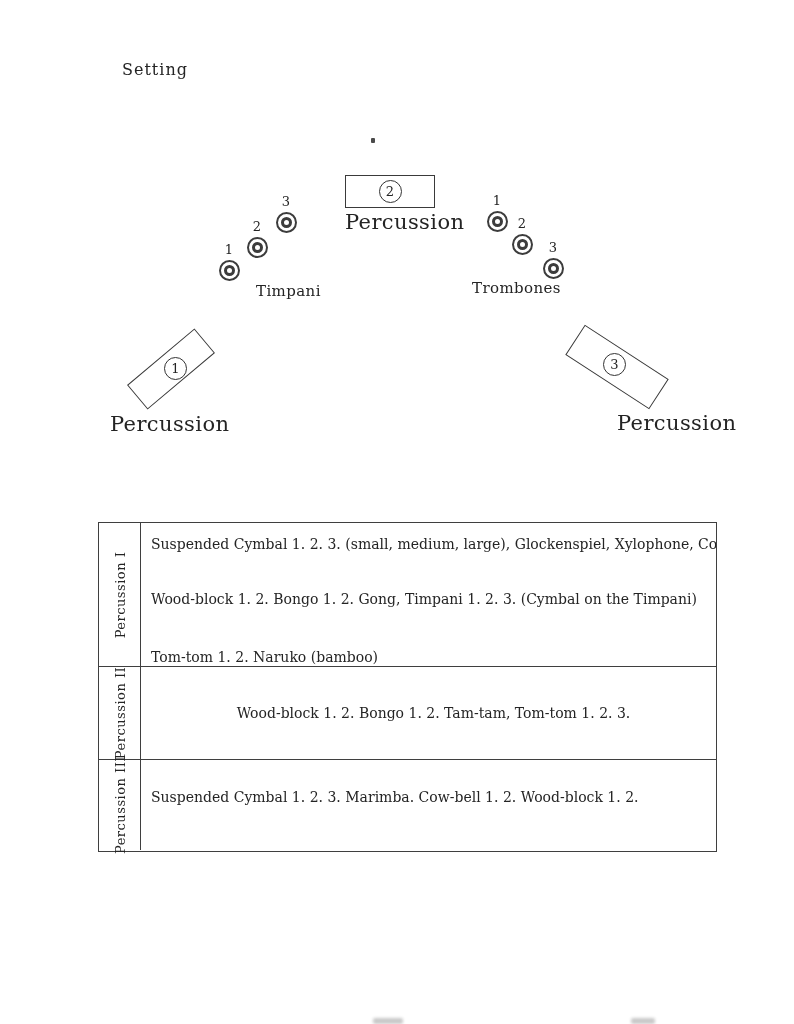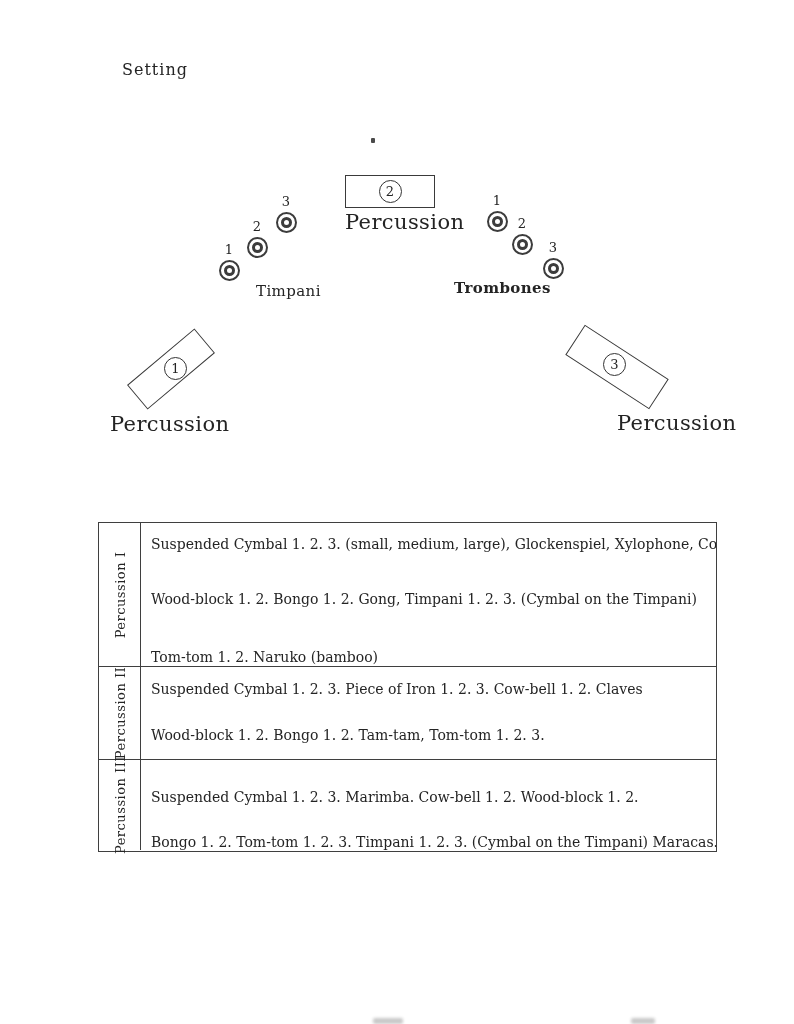--- a/index.html
+++ b/index.html
@@ -137,21 +137,21 @@
         <div class="ring-outer">
             <div class="ring-inner"></div>
           </div>
       </div>
       <div class="seat" style="left:539px;top:241px;">
         <span class="seat-num">3</span>
         <div class="ring-outer">
             <div class="ring-inner"></div>
           </div>
       </div>
-      <div class="abs section-label" style="left:454px;top:279px;font-weight:bold;">Trombones</div>
+      <div class="abs section-label" style="left:472px;top:279px;">Trombones</div>
     </div>
 
     <div class="abs rot-box" style="left:127px;top:353px;width:86px;height:30px;transform:rotate(-40deg);"></div>
     <div class="abs circled-num" style="left:164px;top:357px;">1</div>
     <div class="abs station-label" style="left:110px;top:412px;">Percussion</div>
 
     <div class="abs rot-box" style="left:567px;top:349px;width:98px;height:34px;transform:rotate(33deg);"></div>
     <div class="abs circled-num" style="left:603px;top:353px;">3</div>
     <div class="abs station-label" style="left:617px;top:411px;">Percussion</div>
   </div>
@@ -167,32 +167,30 @@
         <div class="inst-line" style="margin-top:37px;">Wood-block 1. 2. Bongo 1. 2. Gong, Timpani 1. 2. 3. (Cymbal on the Timpani)</div>
         <div class="inst-line" style="margin-top:40px;">Tom-tom 1. 2. Naruko (bamboo)</div>
       </div>
     </div>
 
     <div class="t-row" style="height:93px;">
       <div class="row-head">
         <span>Percussion II</span>
       </div>
       <div class="row-body">
-        <div class="inst-line" style="margin-top:13px;">Suspended Cymbal 1. 2. 3. Piece of Iron 1. 2. 3. Cow-bell 1. 2. Claves</div>
-        <div class="inst-line" style="margin-top:28px;">Wood-block 1. 2. Bongo 1. 2. Tam-tam, Tom-tom 1. 2. 3.</div>
+        <div class="inst-line" style="margin-top:37px;text-align:center;">Wood-block 1. 2. Bongo 1. 2. Tam-tam, Tom-tom 1. 2. 3.</div>
       </div>
     </div>
 
     <div class="t-row" style="height:91px;">
       <div class="row-head">
         <span>Percussion III</span>
       </div>
       <div class="row-body">
         <div class="inst-line" style="margin-top:28px;">Suspended Cymbal 1. 2. 3. Marimba. Cow-bell 1. 2. Wood-block 1. 2.</div>
-        <div class="inst-line" style="margin-top:27px;">Bongo 1. 2. Tom-tom 1. 2. 3. Timpani 1. 2. 3. (Cymbal on the Timpani) Maracas.</div>
       </div>
     </div>
 
   </div>
 
   <div class="abs smudge" style="left:373px;top:1018px;width:30px;height:6px;"></div>
   <div class="abs smudge" style="left:631px;top:1018px;width:24px;height:6px;"></div>
 
 </div>
 

